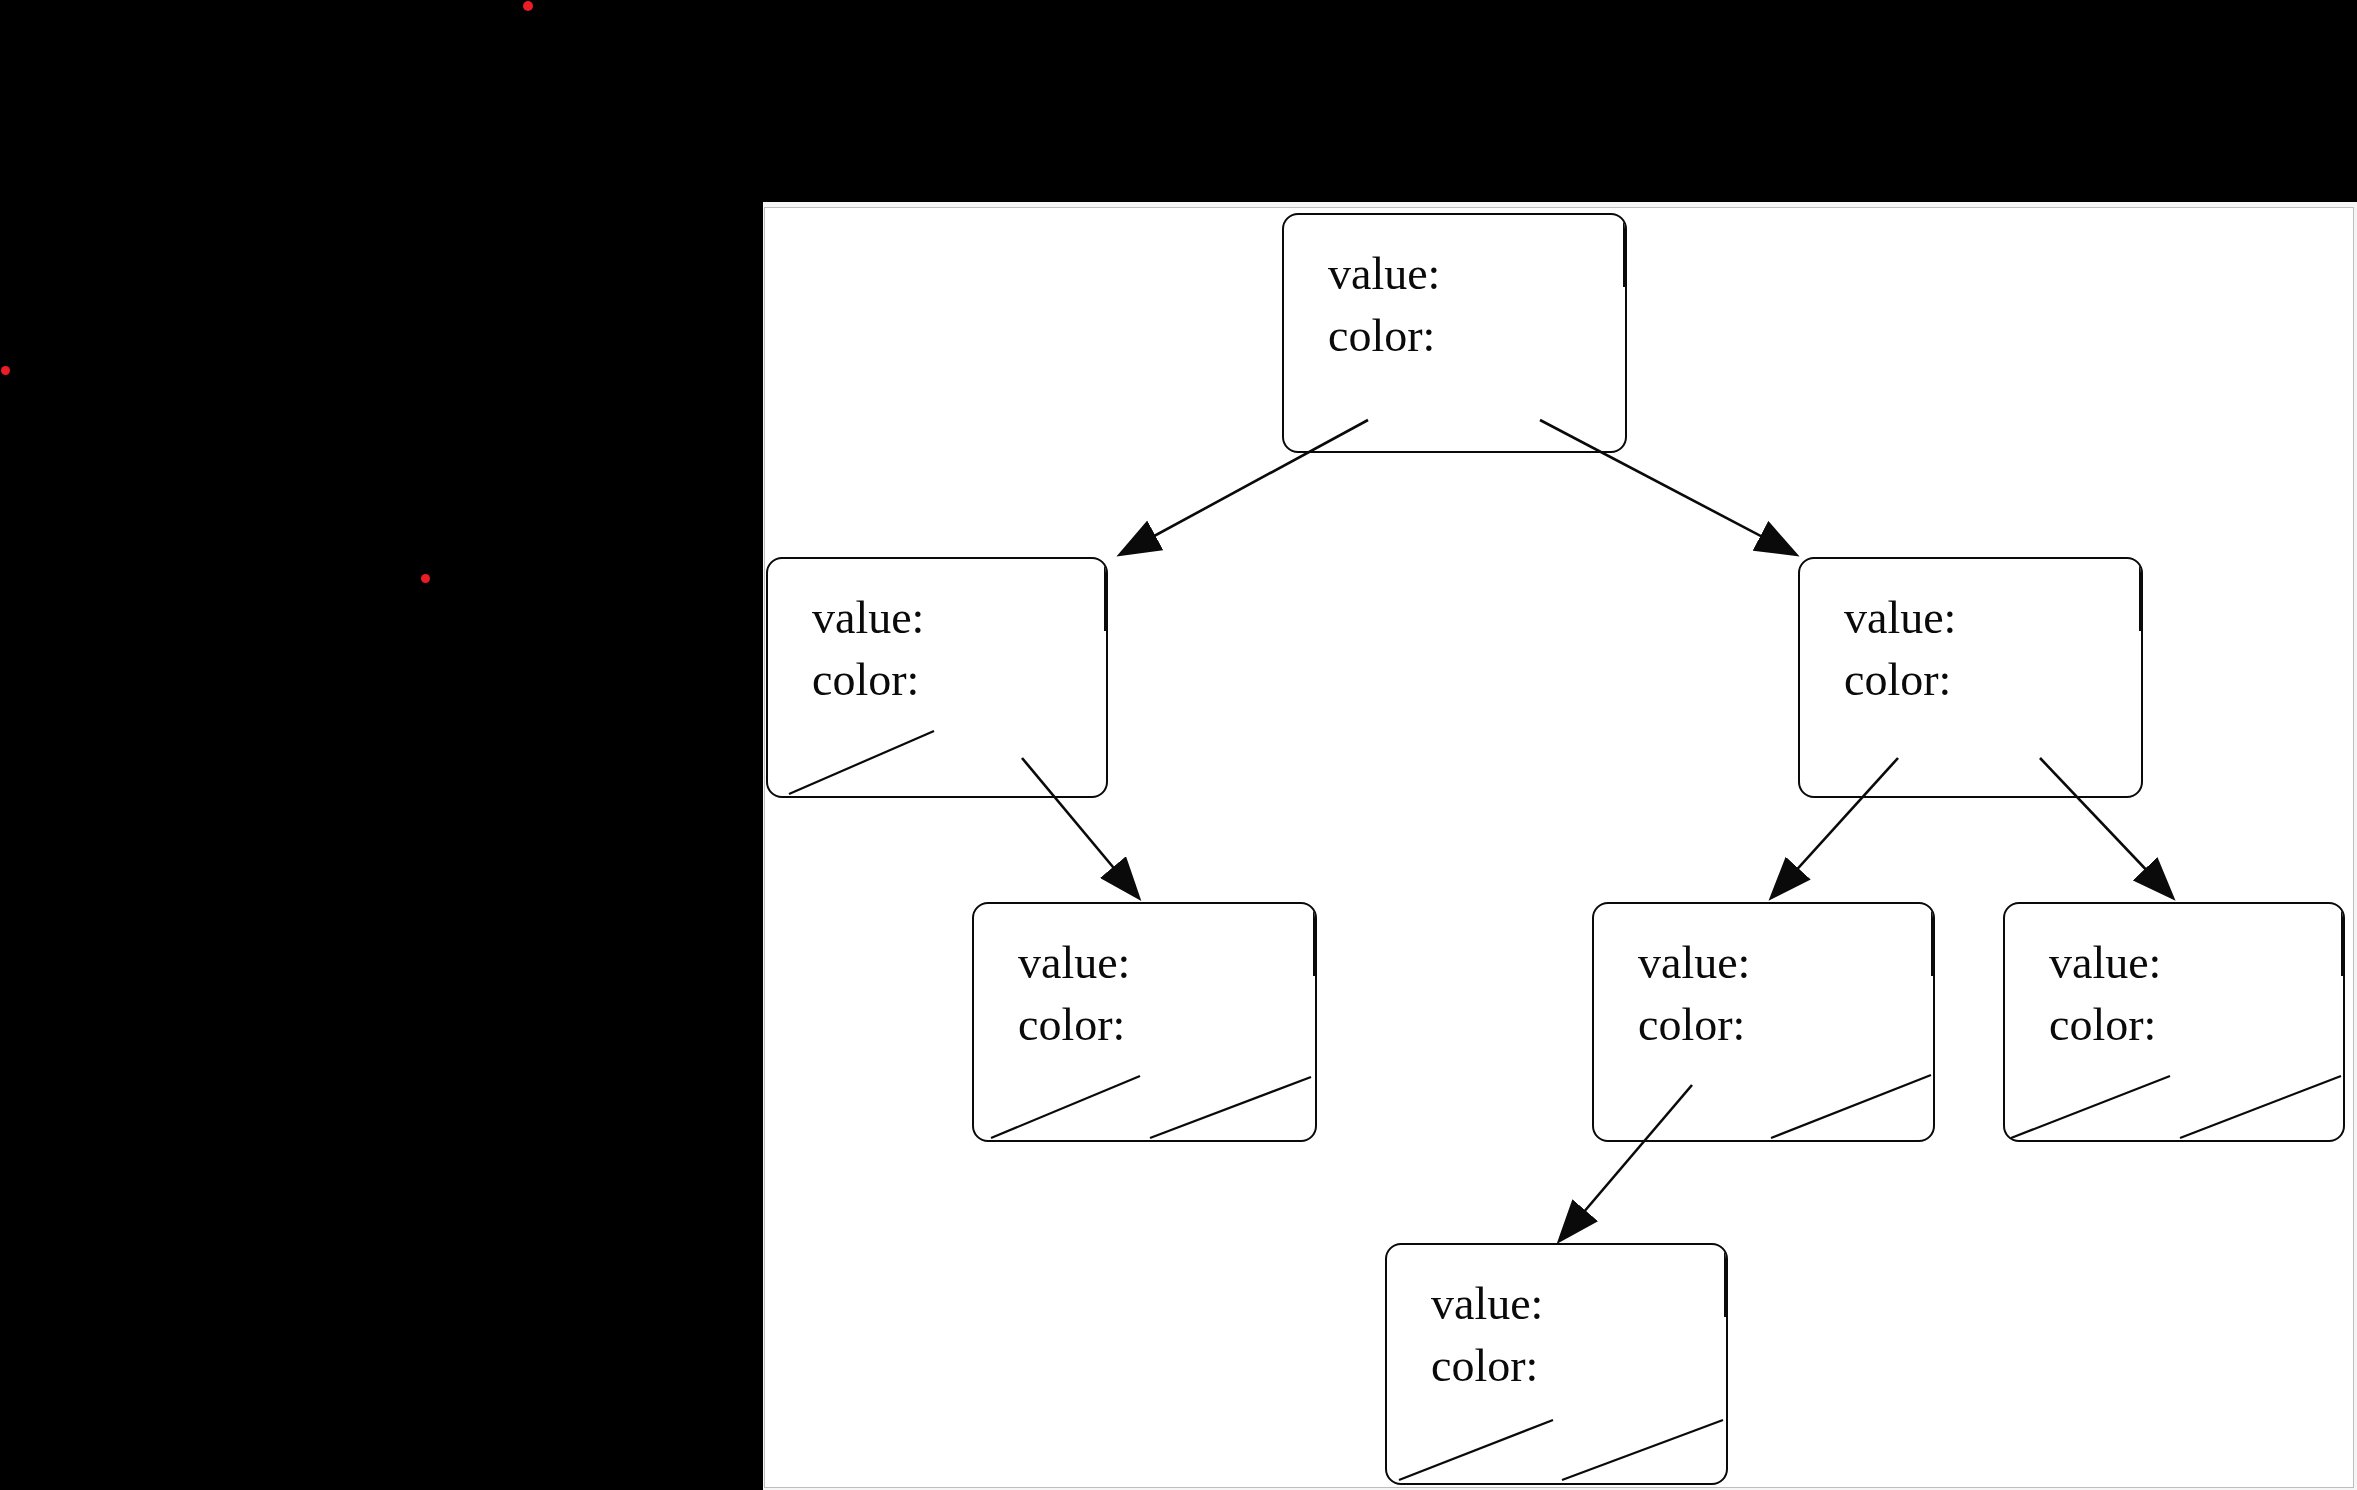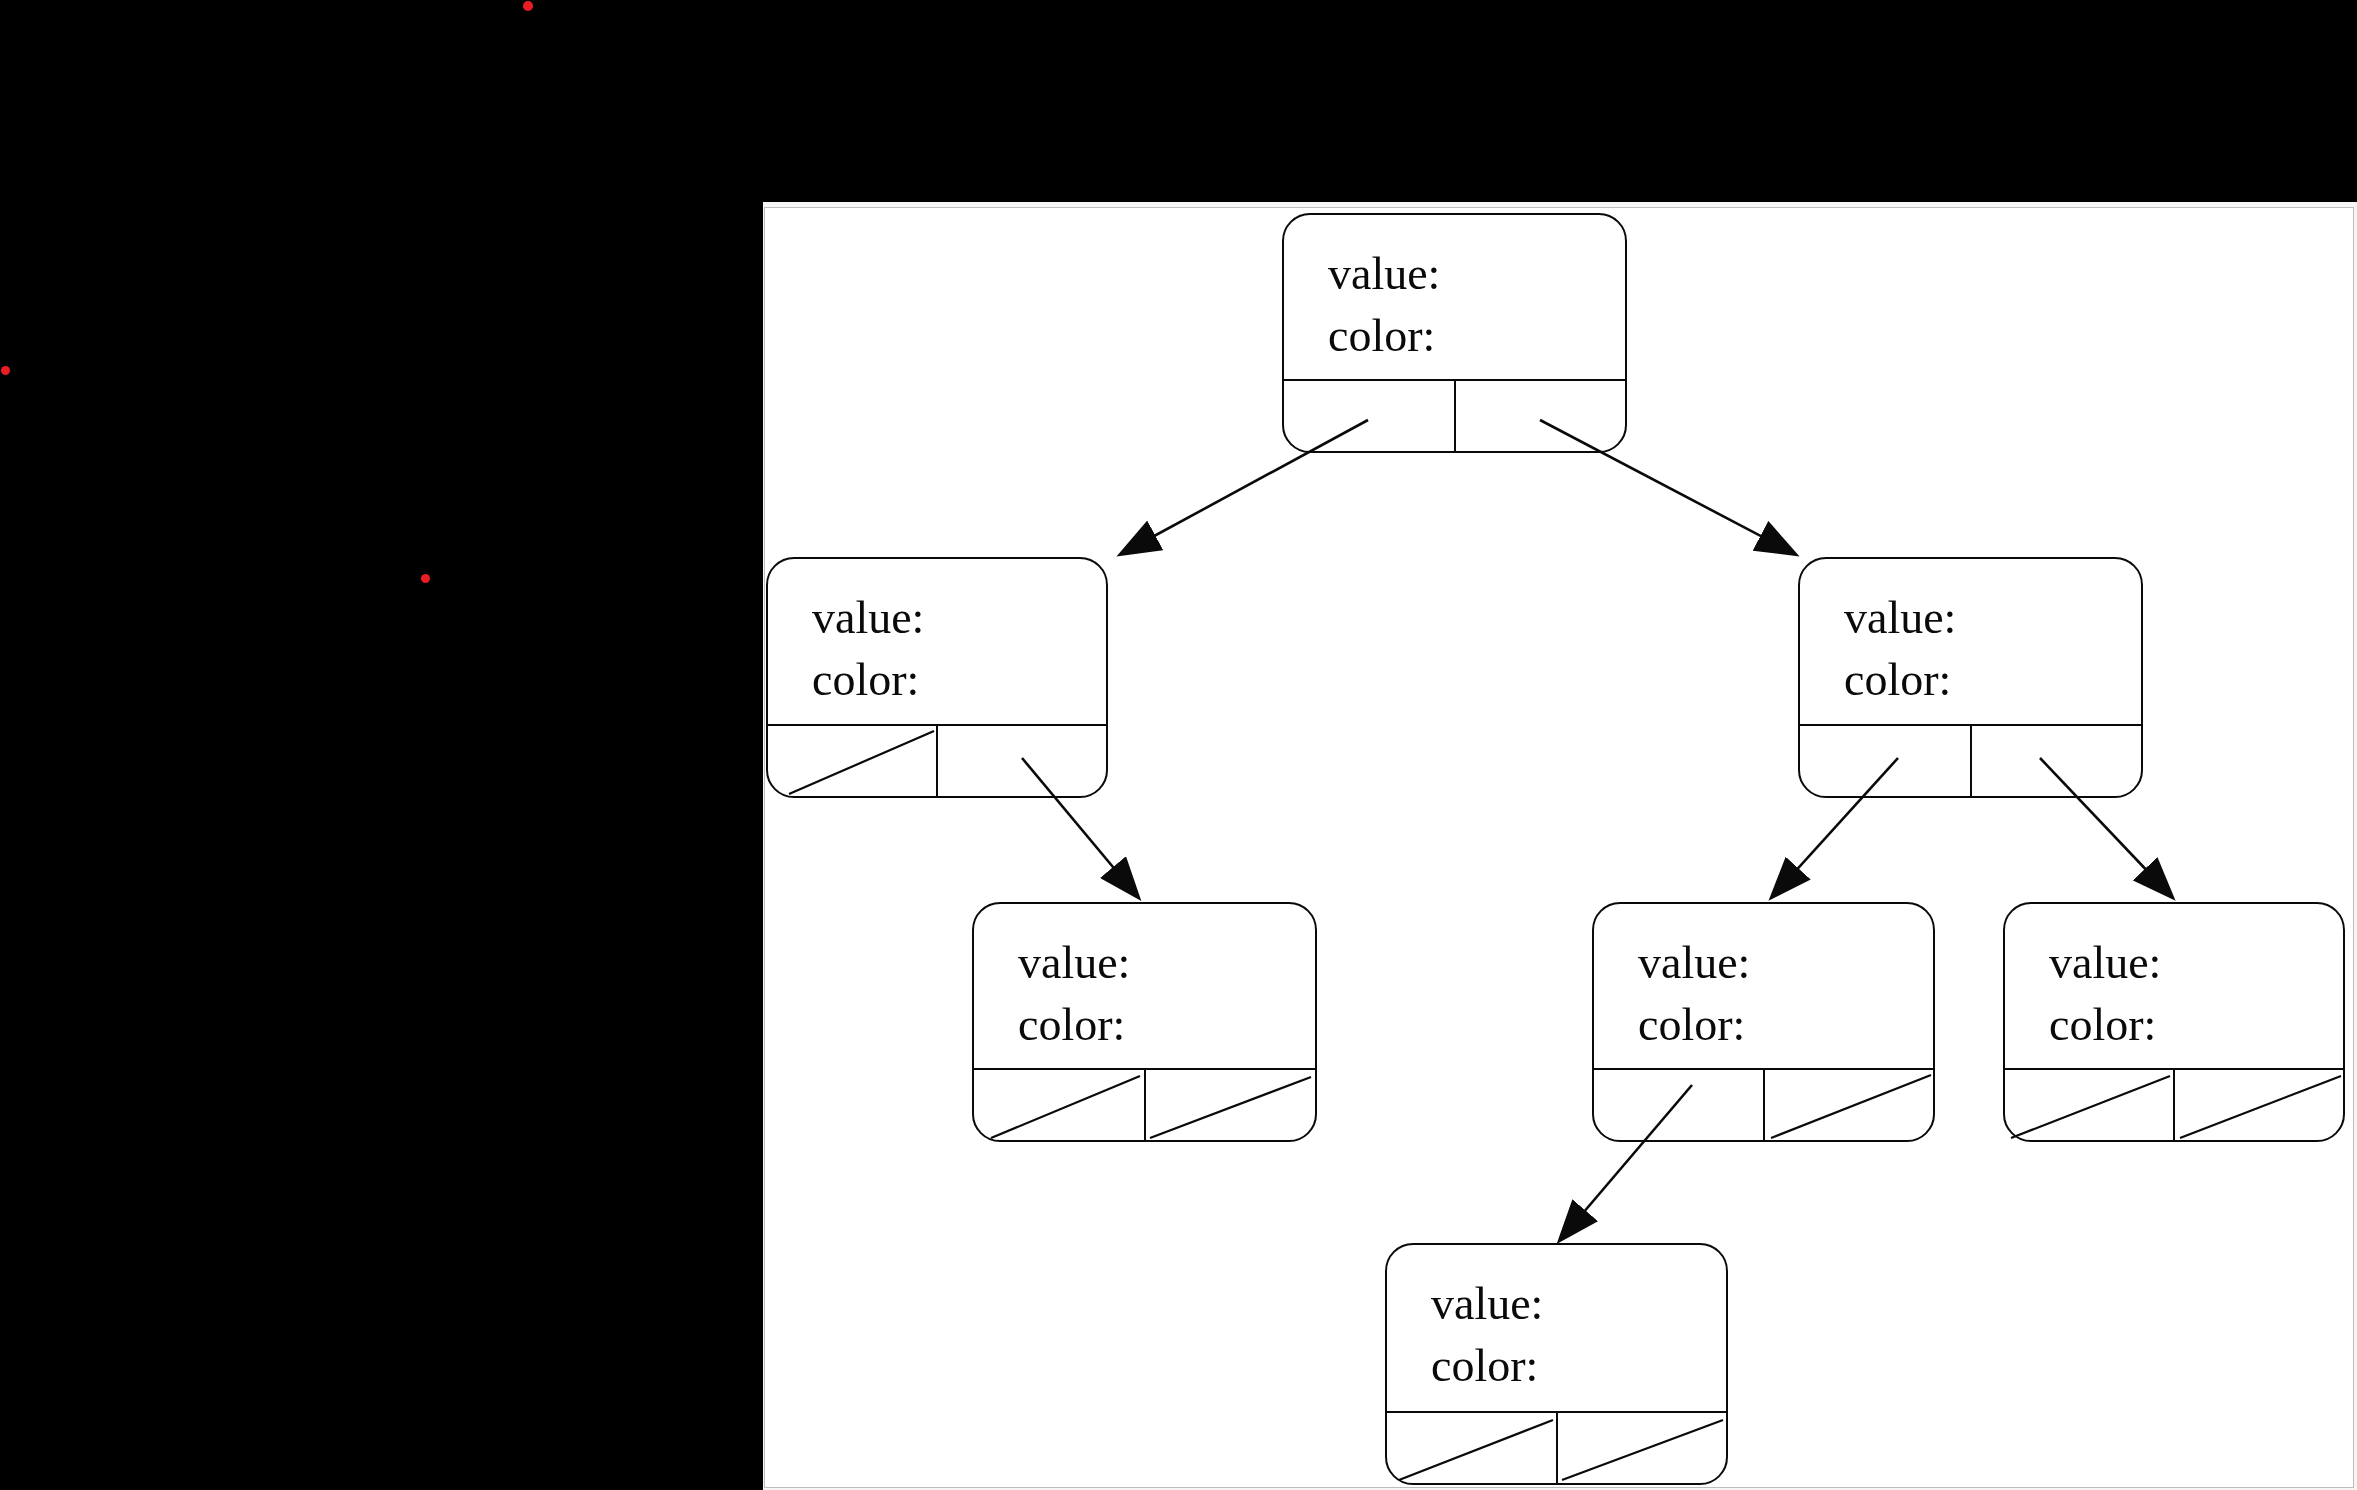--- a/index.html
+++ b/index.html
@@ -12,22 +12,22 @@
   .canvas{position:absolute;left:764px;top:207px;width:1588px;height:1279px;
     background:#ffffff;border:1px solid #bdbdbd;}
   
   .dot{position:absolute;border-radius:50%;}
   .dot1{left:523px;top:1px;width:10px;height:10px;}
   .dot2{left:1px;top:366px;width:9px;height:9px;}
   .dot3{left:421px;top:574px;width:9px;height:9px;}
   
   .node{
     position:absolute;box-sizing:border-box;background:#fff;
-    border:2px solid #0a0a0a;border-radius:28px;
-    display:flex;flex-direction:column;overflow:hidden;
+    border:2px solid #0a0a0a;border-radius:16px;
+    display:flex;flex-direction:row;overflow:hidden;
   }
   .node-text{flex:1;padding:28px 0 0 44px;font-size:46px;line-height:62px;color:#0a0a0a;}
   .ptr-row{height:70px;border-top:2px solid #0a0a0a;display:flex;}
   .ptr{flex:1;}
   .ptr.left{border-right:2px solid #0a0a0a;}
   .n-root{left:1282px;top:213px;width:345px;height:240px;}
   .n-l   {left:766px; top:557px;width:342px;height:241px;}
   .n-r   {left:1798px;top:557px;width:345px;height:241px;}
   .n-lr  {left:972px; top:902px;width:345px;height:240px;}
   .n-rl  {left:1592px;top:902px;width:343px;height:240px;}

